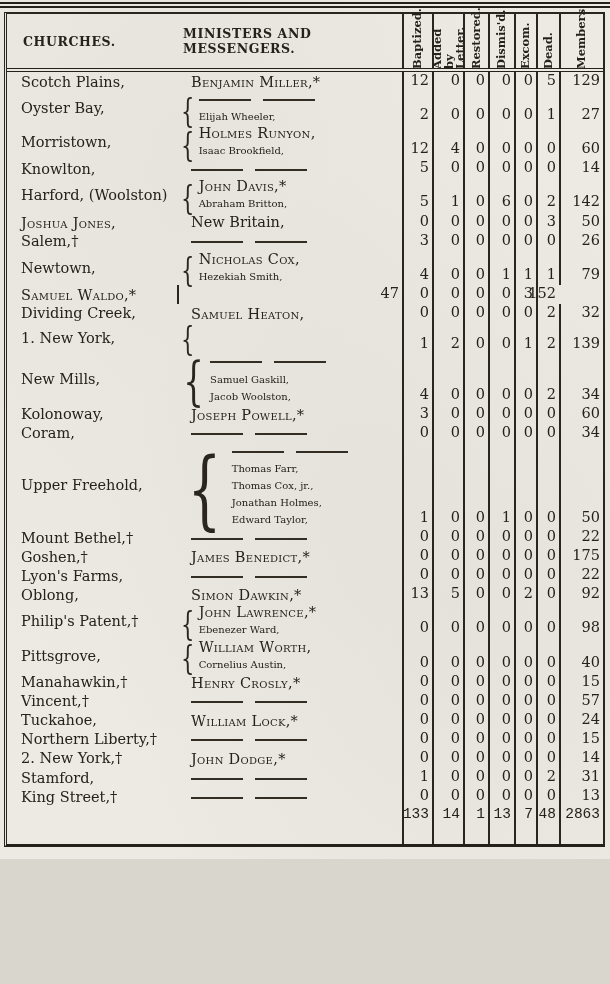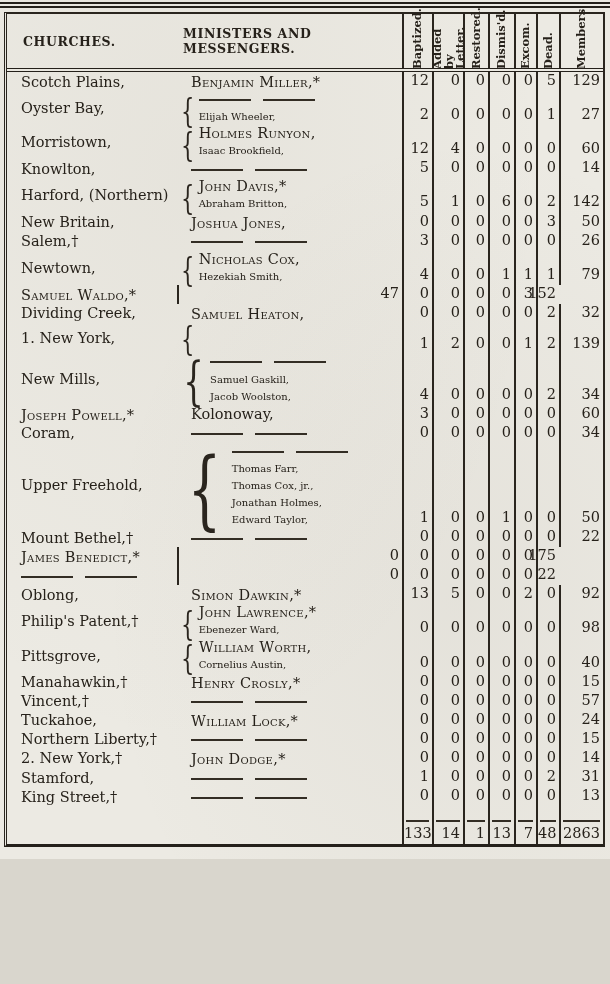--- a/index.html
+++ b/index.html
@@ -80,23 +80,24 @@
     border-left:2px solid #2a251e;
     display:flex; align-items:flex-end; justify-content:flex-end;
     padding:0 3px 3px 0;
     font-size:14.5px;
   }
   
   .totals-row { flex:0 0 38px; }
   .tcell { }
   .tcell.stat {
     border-left:2px solid #2a251e;
-    display:flex; flex-direction:column; justify-content:flex-end;
+    display:flex; flex-direction:row; justify-content:flex-end;
     padding:0 2px 3px 0;
     font-size:14.5px;
+    font-family:Liberation Mono, monospace;
   }
   .trule { border-top:2px solid #332d24; margin:0 1px 3px 2px; }
   .tnum { text-align:right; padding-right:1px; }
 </style>
 </head>
 <body>
 
 <div class="page">
   <div class="top-rule"></div>
   <div class="frame">
@@ -199,46 +200,46 @@
           </div>
           <div class="cell stat">5</div>
           <div class="cell stat">0</div>
           <div class="cell stat">0</div>
           <div class="cell stat">0</div>
           <div class="cell stat">0</div>
           <div class="cell stat">0</div>
           <div class="cell stat">14</div>
         </div>
         <div class="row grid-row">
-          <div class="cell church">Harford, (Northern)</div>
+          <div class="cell church">Harford, (Woolston)</div>
           <div class="cell ministers">
             <div class="bracebox">
               <span class="brace" style="font-size: 34px;">{</span>
             </div>
             <div class="mlines">
               <div class="mline sc">John Davis,*</div>
               <div class="mline">Abraham Britton,</div>
             </div>
           </div>
           <div class="cell stat">5</div>
           <div class="cell stat">1</div>
           <div class="cell stat">0</div>
           <div class="cell stat">6</div>
           <div class="cell stat">0</div>
           <div class="cell stat">2</div>
           <div class="cell stat">142</div>
         </div>
         <div class="row grid-row">
+          <div class="cell ministers">
+            <div class="bracebox"></div>
+            <div class="mlines">
+              <div class="mline sc">Joshua Jones,</div>
+            </div>
+          </div>
           <div class="cell church">New Britain,</div>
-          <div class="cell ministers">
-            <div class="bracebox"></div>
-            <div class="mlines">
-              <div class="mline sc">Joshua Jones,</div>
-            </div>
-          </div>
           <div class="cell stat">0</div>
           <div class="cell stat">0</div>
           <div class="cell stat">0</div>
           <div class="cell stat">0</div>
           <div class="cell stat">0</div>
           <div class="cell stat">3</div>
           <div class="cell stat">50</div>
         </div>
         <div class="row grid-row">
           <div class="cell church">Salem,†</div>
@@ -341,27 +342,27 @@
           </div>
           <div class="cell stat">4</div>
           <div class="cell stat">0</div>
           <div class="cell stat">0</div>
           <div class="cell stat">0</div>
           <div class="cell stat">0</div>
           <div class="cell stat">2</div>
           <div class="cell stat">34</div>
         </div>
         <div class="row grid-row">
+          <div class="cell church">Kolonoway,</div>
           <div class="cell ministers">
             <div class="bracebox"></div>
             <div class="mlines">
               <div class="mline sc">Joseph Powell,*</div>
             </div>
           </div>
-          <div class="cell church">Kolonoway,</div>
           <div class="cell stat">3</div>
           <div class="cell stat">0</div>
           <div class="cell stat">0</div>
           <div class="cell stat">0</div>
           <div class="cell stat">0</div>
           <div class="cell stat">0</div>
           <div class="cell stat">60</div>
         </div>
         <div class="row grid-row">
           <div class="cell church">Coram,</div>
@@ -420,35 +421,37 @@
           </div>
           <div class="cell stat">0</div>
           <div class="cell stat">0</div>
           <div class="cell stat">0</div>
           <div class="cell stat">0</div>
           <div class="cell stat">0</div>
           <div class="cell stat">0</div>
           <div class="cell stat">22</div>
         </div>
         <div class="row grid-row">
+          <div class="cell church">Goshen,†</div>
           <div class="cell ministers">
             <div class="bracebox"></div>
             <div class="mlines">
               <div class="mline sc">James Benedict,*</div>
             </div>
           </div>
           <div class="cell stat">0</div>
           <div class="cell stat">0</div>
           <div class="cell stat">0</div>
           <div class="cell stat">0</div>
           <div class="cell stat">0</div>
           <div class="cell stat">0</div>
           <div class="cell stat">175</div>
         </div>
         <div class="row grid-row">
+          <div class="cell church">Lyon's Farms,</div>
           <div class="cell ministers">
             <div class="bracebox"></div>
             <div class="mlines">
               <div class="dashline">
                 <span class="dash"></span>
                 <span class="dash"></span>
               </div>
             </div>
           </div>
           <div class="cell stat">0</div>

